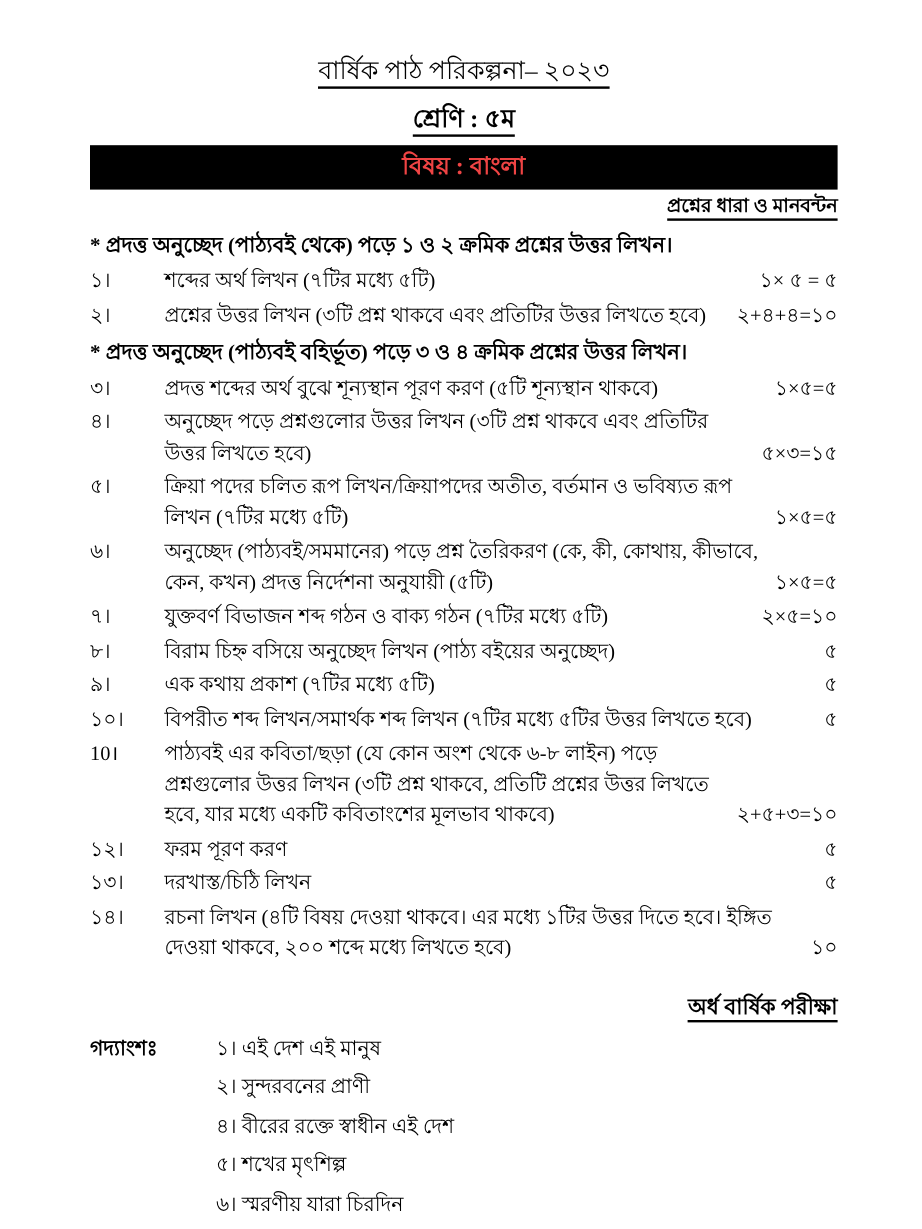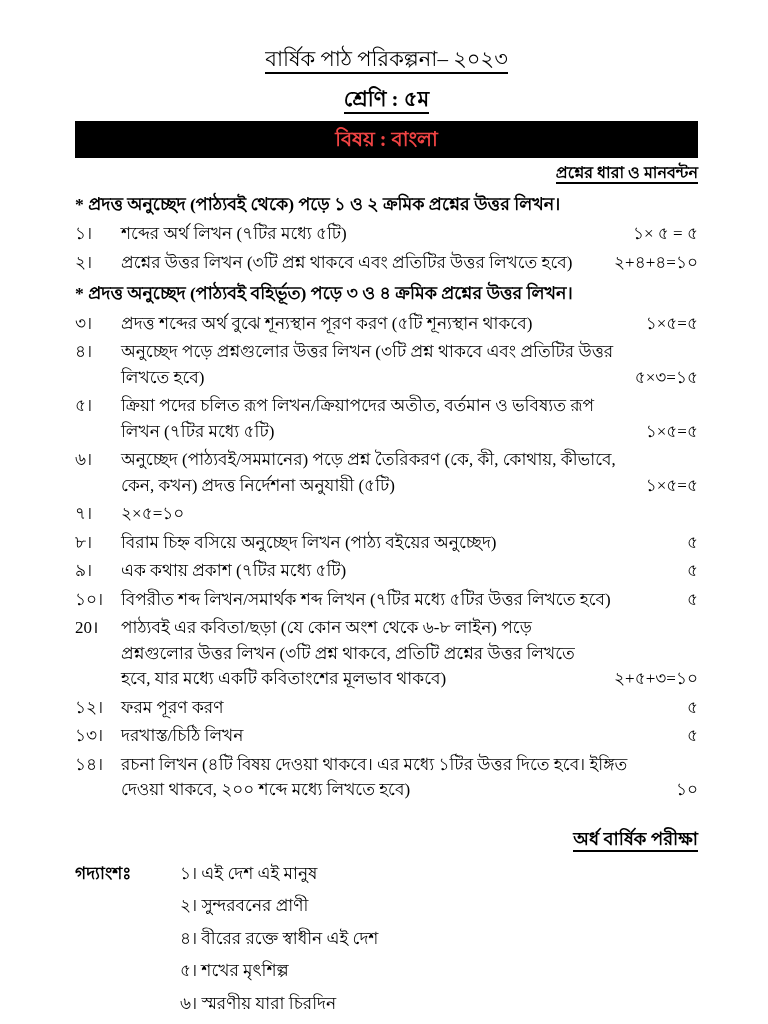--- a/index.html
+++ b/index.html
@@ -58,20 +58,21 @@
     display: flex;
     align-items: flex-start;
     margin-bottom: 3px;
   }
   .item-no {
     flex: 0 0 46px;
   }
   .item-text {
     flex: 1 1 auto;
     padding-right: 10px;
+    margin-left: 16px;
   }
   .item-marks {
     flex: 0 0 auto;
     align-self: flex-end;
     white-space: nowrap;
   }
   .half-heading {
     text-align: right;
     font-size: 18px;
     font-weight: bold;
@@ -141,39 +142,40 @@
       <span class="item-text">ক্রিয়া পদের চলিত রূপ লিখন/ক্রিয়াপদের অতীত, বর্তমান ও ভবিষ্যত রূপ লিখন (৭টির মধ্যে ৫টি)</span>
       <span class="item-marks">১×৫=৫</span>
     </div>
     <div class="item">
       <span class="item-no">৬।</span>
       <span class="item-text">অনুচ্ছেদ (পাঠ্যবই/সমমানের) পড়ে প্রশ্ন তৈরিকরণ (কে, কী, কোথায়, কীভাবে, কেন, কখন) প্রদত্ত নির্দেশনা অনুযায়ী (৫টি)</span>
       <span class="item-marks">১×৫=৫</span>
     </div>
     <div class="item">
       <span class="item-no">৭।</span>
+      <span class="item-text">যুক্তবর্ণ বিভাজন শব্দ গঠন ও বাক্য গঠন (৭টির মধ্যে ৫টি)</span>
       <span class="item-marks">২×৫=১০</span>
     </div>
     <div class="item">
       <span class="item-no">৮।</span>
       <span class="item-text">বিরাম চিহ্ন বসিয়ে অনুচ্ছেদ লিখন (পাঠ্য বইয়ের অনুচ্ছেদ)</span>
       <span class="item-marks">৫</span>
     </div>
     <div class="item">
       <span class="item-no">৯।</span>
       <span class="item-text">এক কথায় প্রকাশ (৭টির মধ্যে ৫টি)</span>
       <span class="item-marks">৫</span>
     </div>
     <div class="item">
       <span class="item-no">১০।</span>
       <span class="item-text">বিপরীত শব্দ লিখন/সমার্থক শব্দ লিখন (৭টির মধ্যে ৫টির উত্তর লিখতে হবে)</span>
       <span class="item-marks">৫</span>
     </div>
     <div class="item">
-      <span class="item-no">20।</span>
+      <span class="item-no">10।</span>
       <span class="item-text">পাঠ্যবই এর কবিতা/ছড়া (যে কোন অংশ থেকে ৬-৮ লাইন) পড়ে প্রশ্নগুলোর উত্তর লিখন (৩টি প্রশ্ন থাকবে, প্রতিটি প্রশ্নের উত্তর লিখতে হবে, যার মধ্যে একটি কবিতাংশের মূলভাব থাকবে)</span>
       <span class="item-marks">২+৫+৩=১০</span>
     </div>
     <div class="item">
       <span class="item-no">১২।</span>
       <span class="item-text">ফরম পূরণ করণ</span>
       <span class="item-marks">৫</span>
     </div>
     <div class="item">
       <span class="item-no">১৩।</span>

